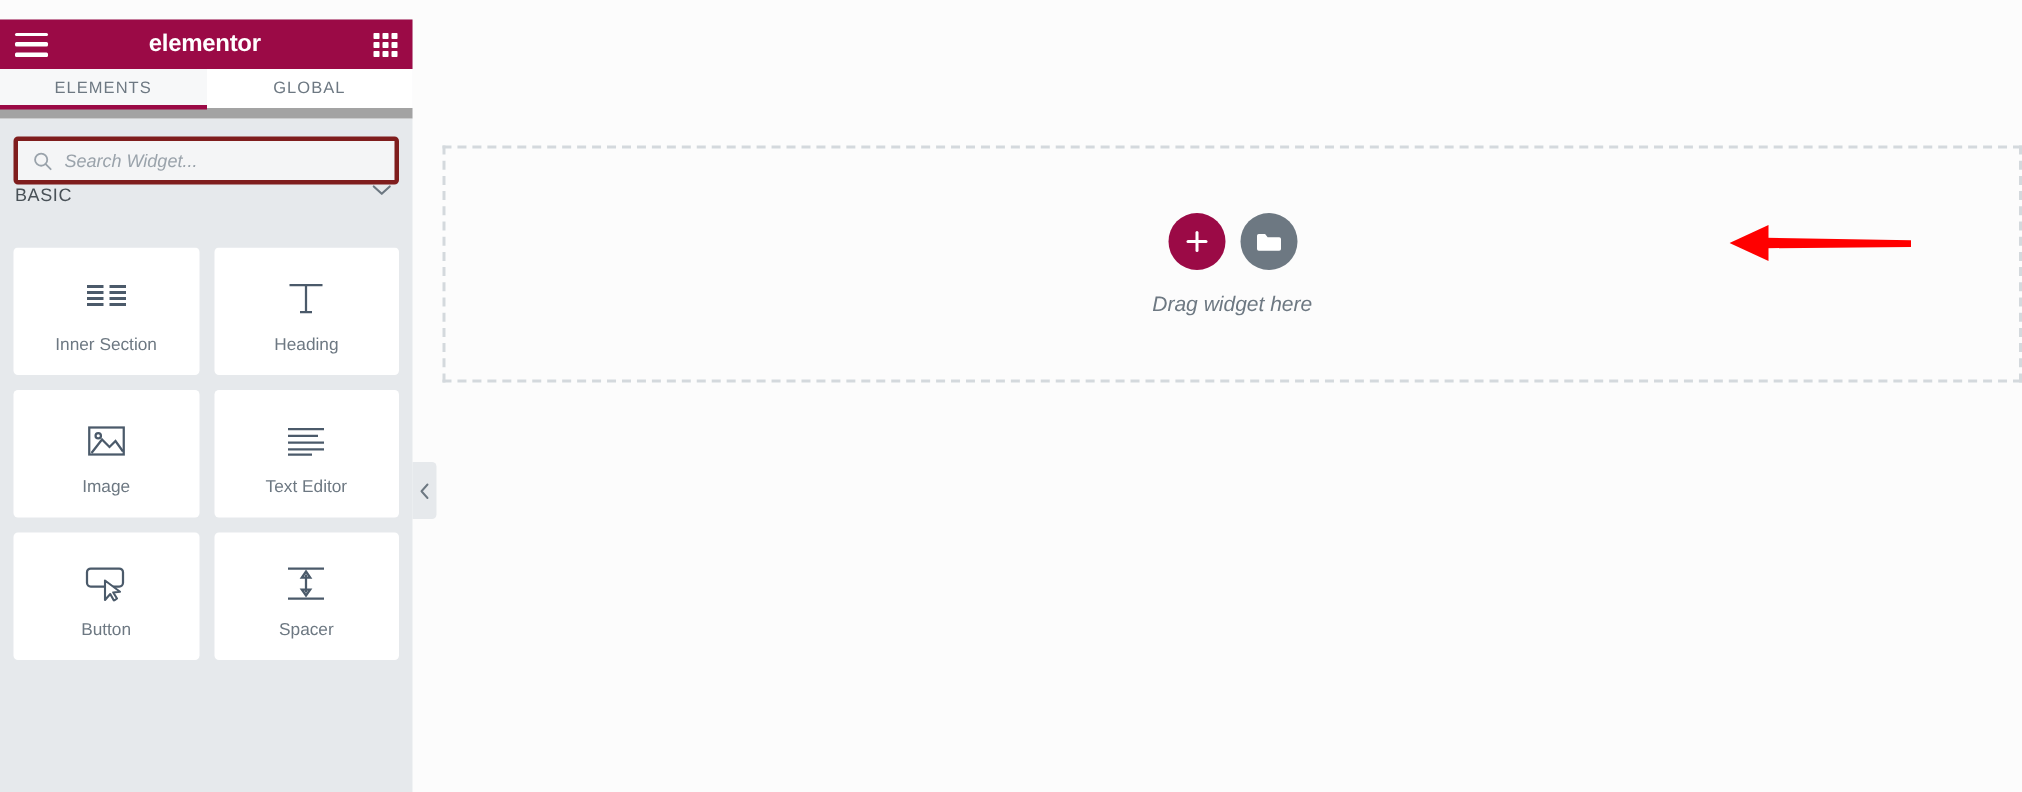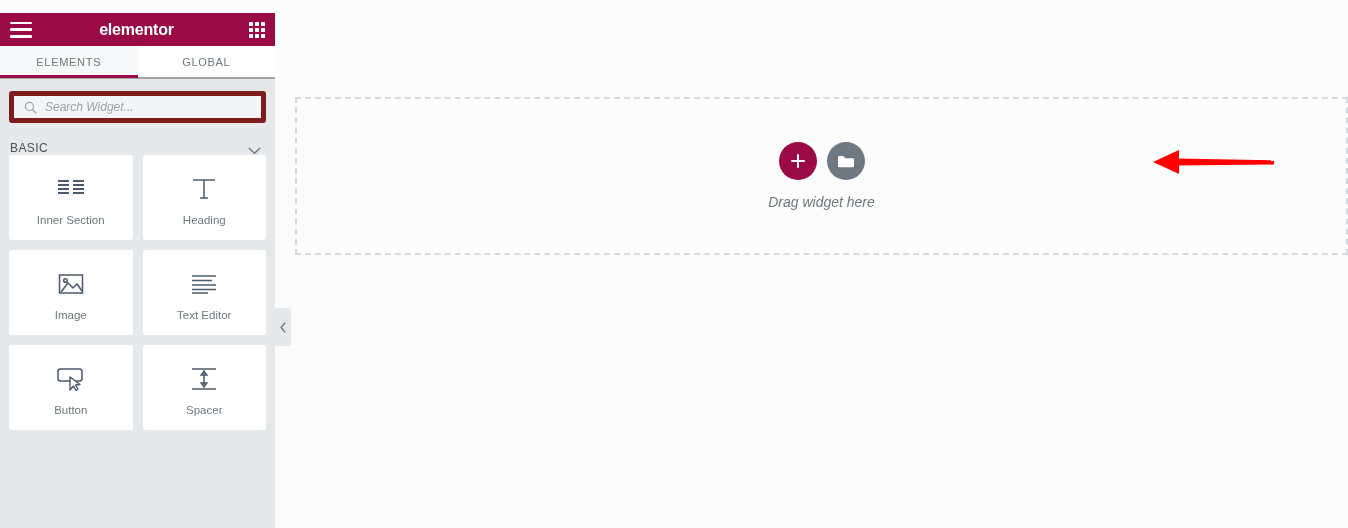--- a/index.html
+++ b/index.html
@@ -28,40 +28,40 @@
   .hamburger span { display:block; height:2.5px; background:#fff; border-radius:1px; }
   .brand { color:#fff; font-size:16px; font-weight:bold; letter-spacing:-0.2px;
     margin-left:-8px; }
   .apps-grid { width:16px; height:16px; display:grid;
     grid-template-columns:repeat(3,1fr); grid-template-rows:repeat(3,1fr);
     gap:2px; cursor:pointer; }
   .apps-grid i { display:block; background:#fff; border-radius:0.5px; }
 
   
   .tabs { height:33px; flex:none; display:flex; background:#fff;
-    border-bottom:2px solid #a3a3a3; }
+    border-bottom:7px solid #a3a3a3; }
   .tab { flex:1; display:flex; align-items:center; justify-content:center;
     font-size:11px; letter-spacing:0.7px; color:#6d7882; cursor:pointer;
     position:relative; background:#fff; }
   .tab.active { background:#f7f8f9; }
   .tab.active::after { content:""; position:absolute; left:0; right:0; bottom:-1px;
     height:3px; background:#9b0a46; }
 
   
   .search-wrap { padding:12px 9px 0 9px; flex:none; }
-  .search-box { height:32px; background:#f4f5f6; border:5px solid #7f1d1d;
+  .search-box { height:32px; background:#f4f5f6; border:3px solid #7f1d1d;
     border-radius:3px; display:flex; align-items:center; padding:0 10px; }
   .search-box svg { flex:none; }
   .search-box input { border:none; outline:none; background:transparent;
     font-family:"Liberation Sans", sans-serif; font-size:12px; font-style:italic;
     color:#9aa3ab; margin-left:8px; width:100%; }
   .search-box input::placeholder { color:#9aa3ab; font-style:italic; opacity:1; }
 
   
-  .category { height:32px; display:flex; align-items:flex-end;
+  .category { height:42px; display:flex; align-items:flex-start;
     justify-content:space-between; padding:0 14px 0 10px; flex:none;
     cursor:pointer;gap:19px; }
   .category-label { font-size:12px; color:#495157; letter-spacing:0.4px; }
 
   
   .widgets { flex:1; overflow:hidden; padding:0 9px; }
   .wgrid { display:grid; grid-template-columns:1fr 1fr; gap:10px; }
   .wcard { background:#fff; height:85px; border-radius:3px;
     display:flex; flex-direction:column; align-items:center;
     justify-content:center; cursor:pointer; }

